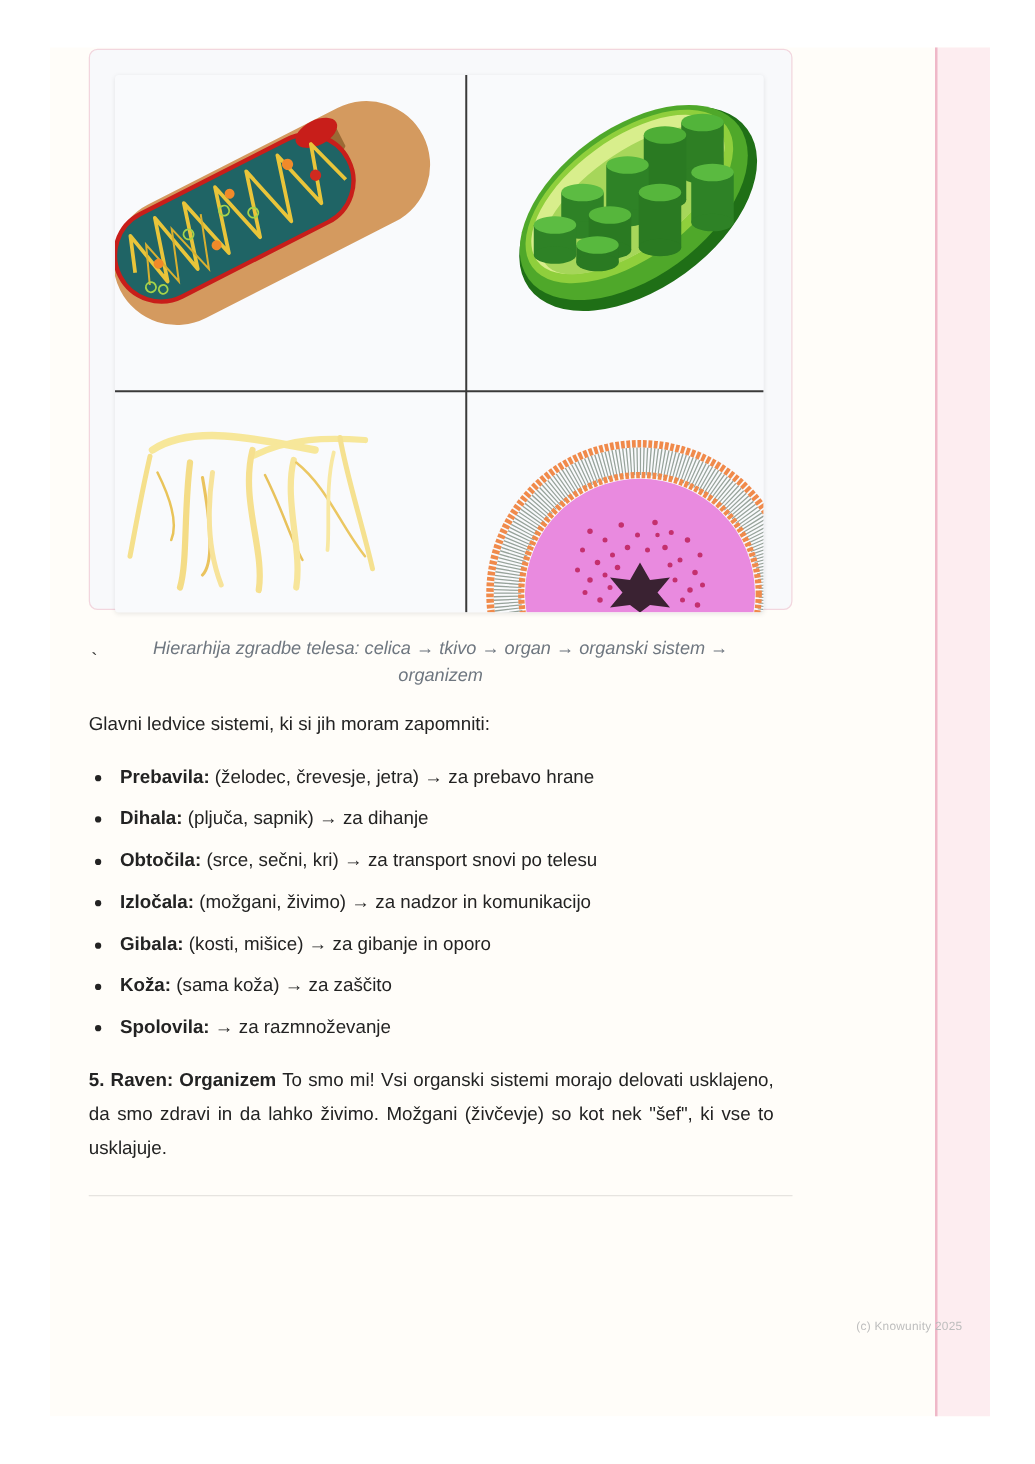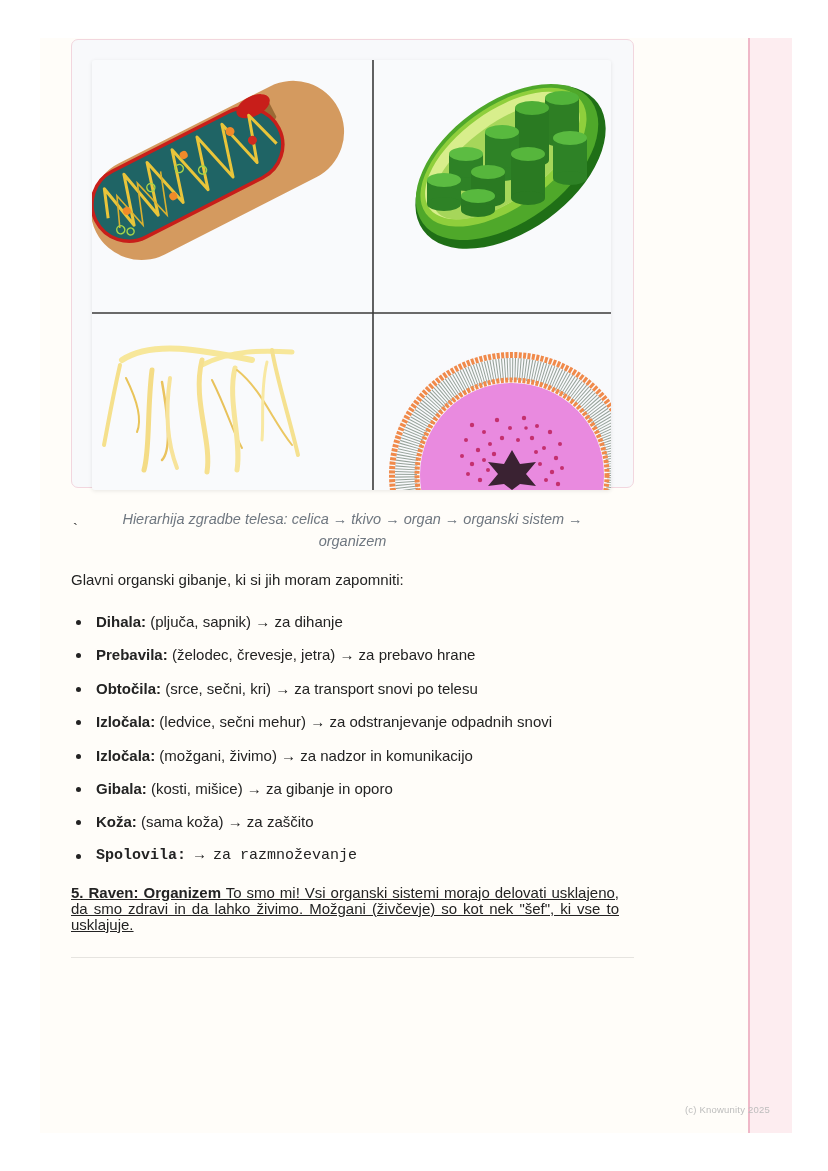--- a/index.html
+++ b/index.html
@@ -27,32 +27,32 @@
   }
   .figure-image svg { display:block; }
   .caption {
     margin-top:18px; text-align:center; font-style:italic; color:#6f7780;
     font-size:14.5px; line-height:22px; padding:0 30px;
   }
   .stray { margin:31px 0 0 2px; font-size:15px; line-height:20px; height:20px; color:#333; }
   .intro { margin:31px 0 0 0; font-size:15px; line-height:20px; }
   .systems { list-style:none; margin:22px 0 0 0; padding:0; }
   .systems li { position:relative; padding-left:25px; font-size:15px; line-height:20px; margin-bottom:13.4px; }
-  .systems li:last-child { margin-bottom:0;font-family:Liberation Mono, monospace; }
+  .systems li:last-child { margin-bottom:0; }
   .bullet {
     position:absolute; left:5px; top:8px; width:5px; height:5px; border-radius:50%; background:#232323;
   }
   .systems b { font-weight:bold; }
   .level-paragraph {
-    margin:19px 15px 0 0; font-size:15px; line-height:16px; text-align:justify;text-decoration:underline;
+    margin:19px 15px 0 0; font-size:15px; line-height:27px; text-align:justify;
   }
   .level-paragraph b { font-weight:bold; }
   .divider { margin:24px 0 0 0; border:none; border-top:1.5px solid #e6e4e0; height:0; }
   .footer {
-    position:absolute; left:645px; top:1066px; font-size:9.5px; color:#bdbdbd; letter-spacing:0.2px;
+    position:absolute; left:645px; top:1018px; font-size:9.5px; color:#bdbdbd; letter-spacing:0.2px;
   }
 </style>
 </head>
 <body>
 
 <div class="page">
   <div class="margin-stripe"></div>
 
   <div class="content">
 
@@ -207,27 +207,26 @@
 
           <line x1="281" y1="0" x2="281" y2="430" stroke="#3a3a3a" stroke-width="1.6"></line>
           <line x1="0" y1="253" x2="519" y2="253" stroke="#3a3a3a" stroke-width="1.6"></line>
         </svg>
       </div>
       <div class="caption">Hierarhija zgradbe telesa: celica → tkivo → organ → organski sistem → organizem</div>
     </div>
 
     <p class="stray">`</p>
 
-    <p class="intro">Glavni organski gibanje, ki si jih moram zapomniti:</p>
+    <p class="intro">Glavni ledvice sistemi, ki si jih moram zapomniti:</p>
 
     <ul class="systems">
+      <li><span class="bullet"></span><b>Prebavila:</b><span> (želodec, črevesje, jetra) → za prebavo hrane</span></li>
       <li><span class="bullet"></span><b>Dihala:</b><span> (pljuča, sapnik) → za dihanje</span></li>
-      <li><span class="bullet"></span><b>Prebavila:</b><span> (želodec, črevesje, jetra) → za prebavo hrane</span></li>
       <li><span class="bullet"></span><b>Obtočila:</b><span> (srce, sečni, kri) → za transport snovi po telesu</span></li>
-      <li><span class="bullet"></span><b>Izločala:</b><span> (ledvice, sečni mehur) → za odstranjevanje odpadnih snovi</span></li>
       <li><span class="bullet"></span><b>Izločala:</b><span> (možgani, živimo) → za nadzor in komunikacijo</span></li>
       <li><span class="bullet"></span><b>Gibala:</b><span> (kosti, mišice) → za gibanje in oporo</span></li>
       <li><span class="bullet"></span><b>Koža:</b><span> (sama koža) → za zaščito</span></li>
       <li><span class="bullet"></span><b>Spolovila:</b><span> → za razmnoževanje</span></li>
     </ul>
 
     <p class="level-paragraph"><b>5. Raven: Organizem</b><span> To smo mi! Vsi organski sistemi morajo delovati usklajeno, da smo zdravi in da lahko živimo. Možgani (živčevje) so kot nek "šef", ki vse to usklajuje.</span></p>
 
     <hr class="divider">
   </div>

